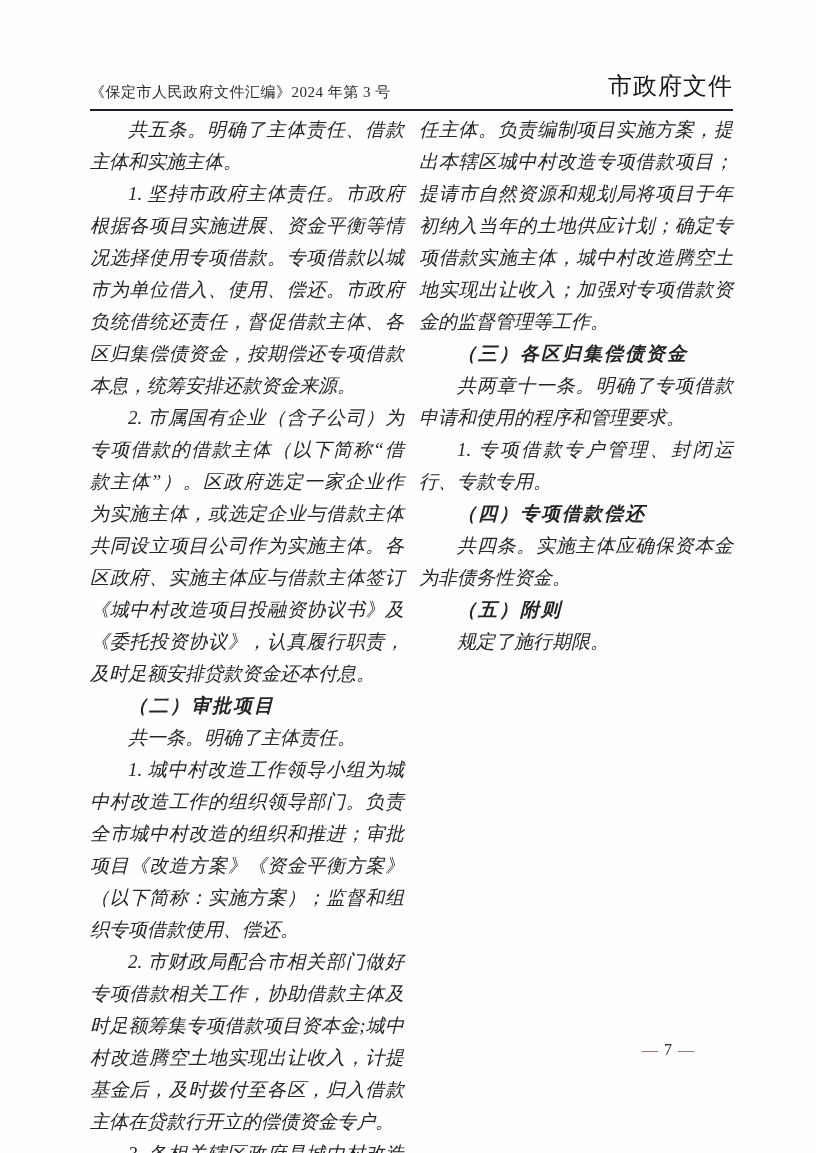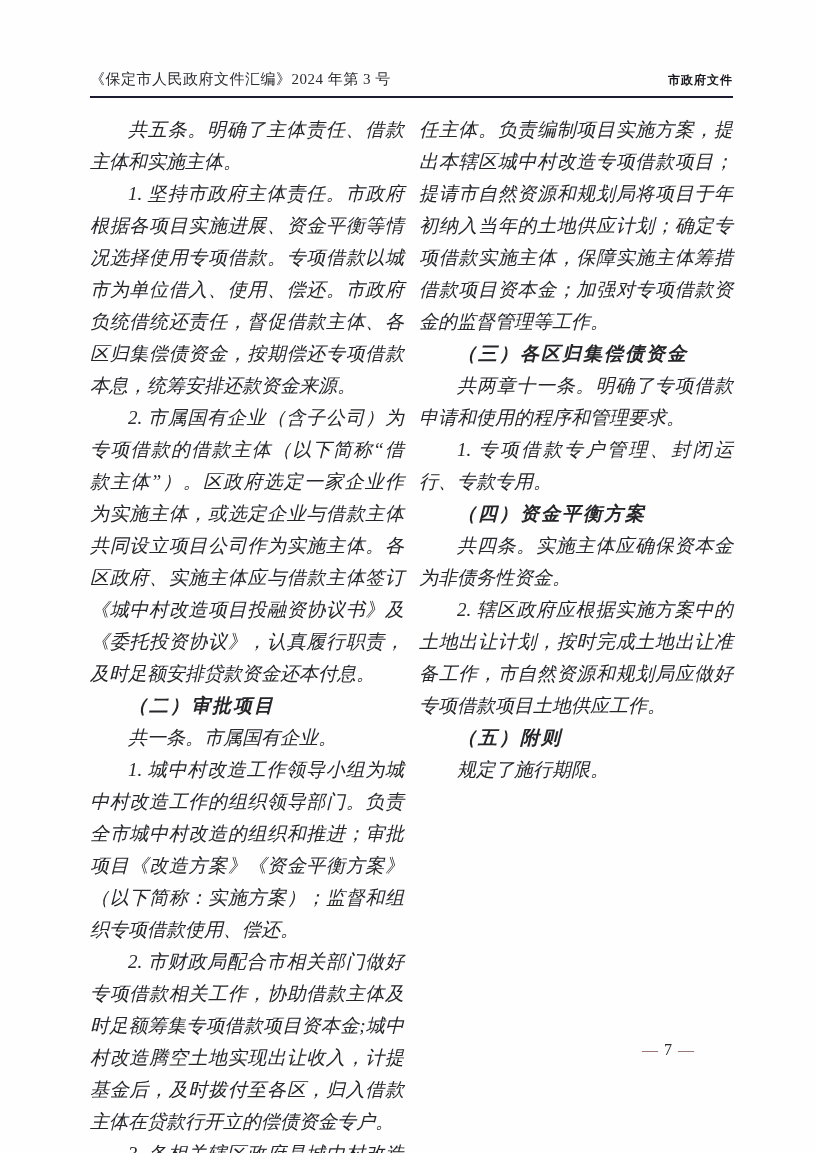--- a/index.html
+++ b/index.html
@@ -29,22 +29,22 @@
     padding-bottom: 7px;
     border-bottom: 2.5px solid #1c1c30;
   }
   .header-left {
     font-size: 15px;
     letter-spacing: 0.5px;
     color: #2a2a30;
     font-family: "Liberation Serif", serif;
   }
   .header-right {
-    font-size: 12px;
-    font-weight: 700;
+    font-size: 24px;
+    font-weight: 400;
     letter-spacing: 1px;
     color: #17171d;
     font-family: "Liberation Sans", sans-serif;
   }
   
   .content {
     position: absolute;
     top: 114px;
     left: 90px;
     width: 643px;
@@ -101,33 +101,32 @@
     <span class="header-left">《保定市人民政府文件汇编》2024 年第 3 号</span>
     <span class="header-right">市政府文件</span>
   </div>
 
   <div class="content">
     <div class="col">
         <p class="body">共五条。明确了主体责任、借款主体和实施主体。</p>
         <p class="body">1. 坚持市政府主体责任。市政府根据各项目实施进展、资金平衡等情况选择使用专项借款。专项借款以城市为单位借入、使用、偿还。市政府负统借统还责任，督促借款主体、各区归集偿债资金，按期偿还专项借款本息，统筹安排还款资金来源。</p>
         <p class="body">2. 市属国有企业（含子公司）为专项借款的借款主体（以下简称“借款主体”）。区政府选定一家企业作为实施主体，或选定企业与借款主体共同设立项目公司作为实施主体。各区政府、实施主体应与借款主体签订《城中村改造项目投融资协议书》及《委托投资协议》，认真履行职责，及时足额安排贷款资金还本付息。</p>
         <p class="section-heading">（二）审批项目</p>
-        <p class="body">共一条。市属国有企业。</p>
+        <p class="body">共一条。明确了主体责任。</p>
         <p class="body">1. 城中村改造工作领导小组为城中村改造工作的组织领导部门。负责全市城中村改造的组织和推进；审批项目《改造方案》《资金平衡方案》（以下简称：实施方案）；监督和组织专项借款使用、偿还。</p>
         <p class="body">2. 市财政局配合市相关部门做好专项借款相关工作，协助借款主体及时足额筹集专项借款项目资本金;城中村改造腾空土地实现出让收入，计提基金后，及时拨付至各区，归入借款主体在贷款行开立的偿债资金专户。</p>
         <p class="body">3. 各相关辖区政府是城中村改造的直接责</p>
       </div>
     <div class="col">
-        <p class="body continuation">任主体。负责编制项目实施方案，提出本辖区城中村改造专项借款项目；提请市自然资源和规划局将项目于年初纳入当年的土地供应计划；确定专项借款实施主体，保障实施主体筹措借款项目资本金；加强对专项借款资金的监督管理等工作。</p>
+        <p class="body continuation">任主体。负责编制项目实施方案，提出本辖区城中村改造专项借款项目；提请市自然资源和规划局将项目于年初纳入当年的土地供应计划；确定专项借款实施主体，城中村改造腾空土地实现出让收入；加强对专项借款资金的监督管理等工作。</p>
         <p class="section-heading">（三）各区归集偿债资金</p>
         <p class="body">共两章十一条。明确了专项借款申请和使用的程序和管理要求。</p>
         <p class="body">1. 专项借款专户管理、封闭运行、专款专用。</p>
-        <p class="section-heading">（四）资金平衡方案</p>
+        <p class="section-heading">（四）专项借款偿还</p>
         <p class="body">共四条。实施主体应确保资本金为非债务性资金。</p>
-        <p class="body">2. 辖区政府应根据实施方案中的土地出让计划，按时完成土地出让准备工作，市自然资源和规划局应做好专项借款项目土地供应工作。</p>
         <p class="section-heading">（五）附则</p>
         <p class="body">规定了施行期限。</p>
       </div>
   </div>
 
   <div class="footer">
     <span class="dash">—</span><span class="num">7</span><span class="dash">—</span>
   </div>
 
 </div>

